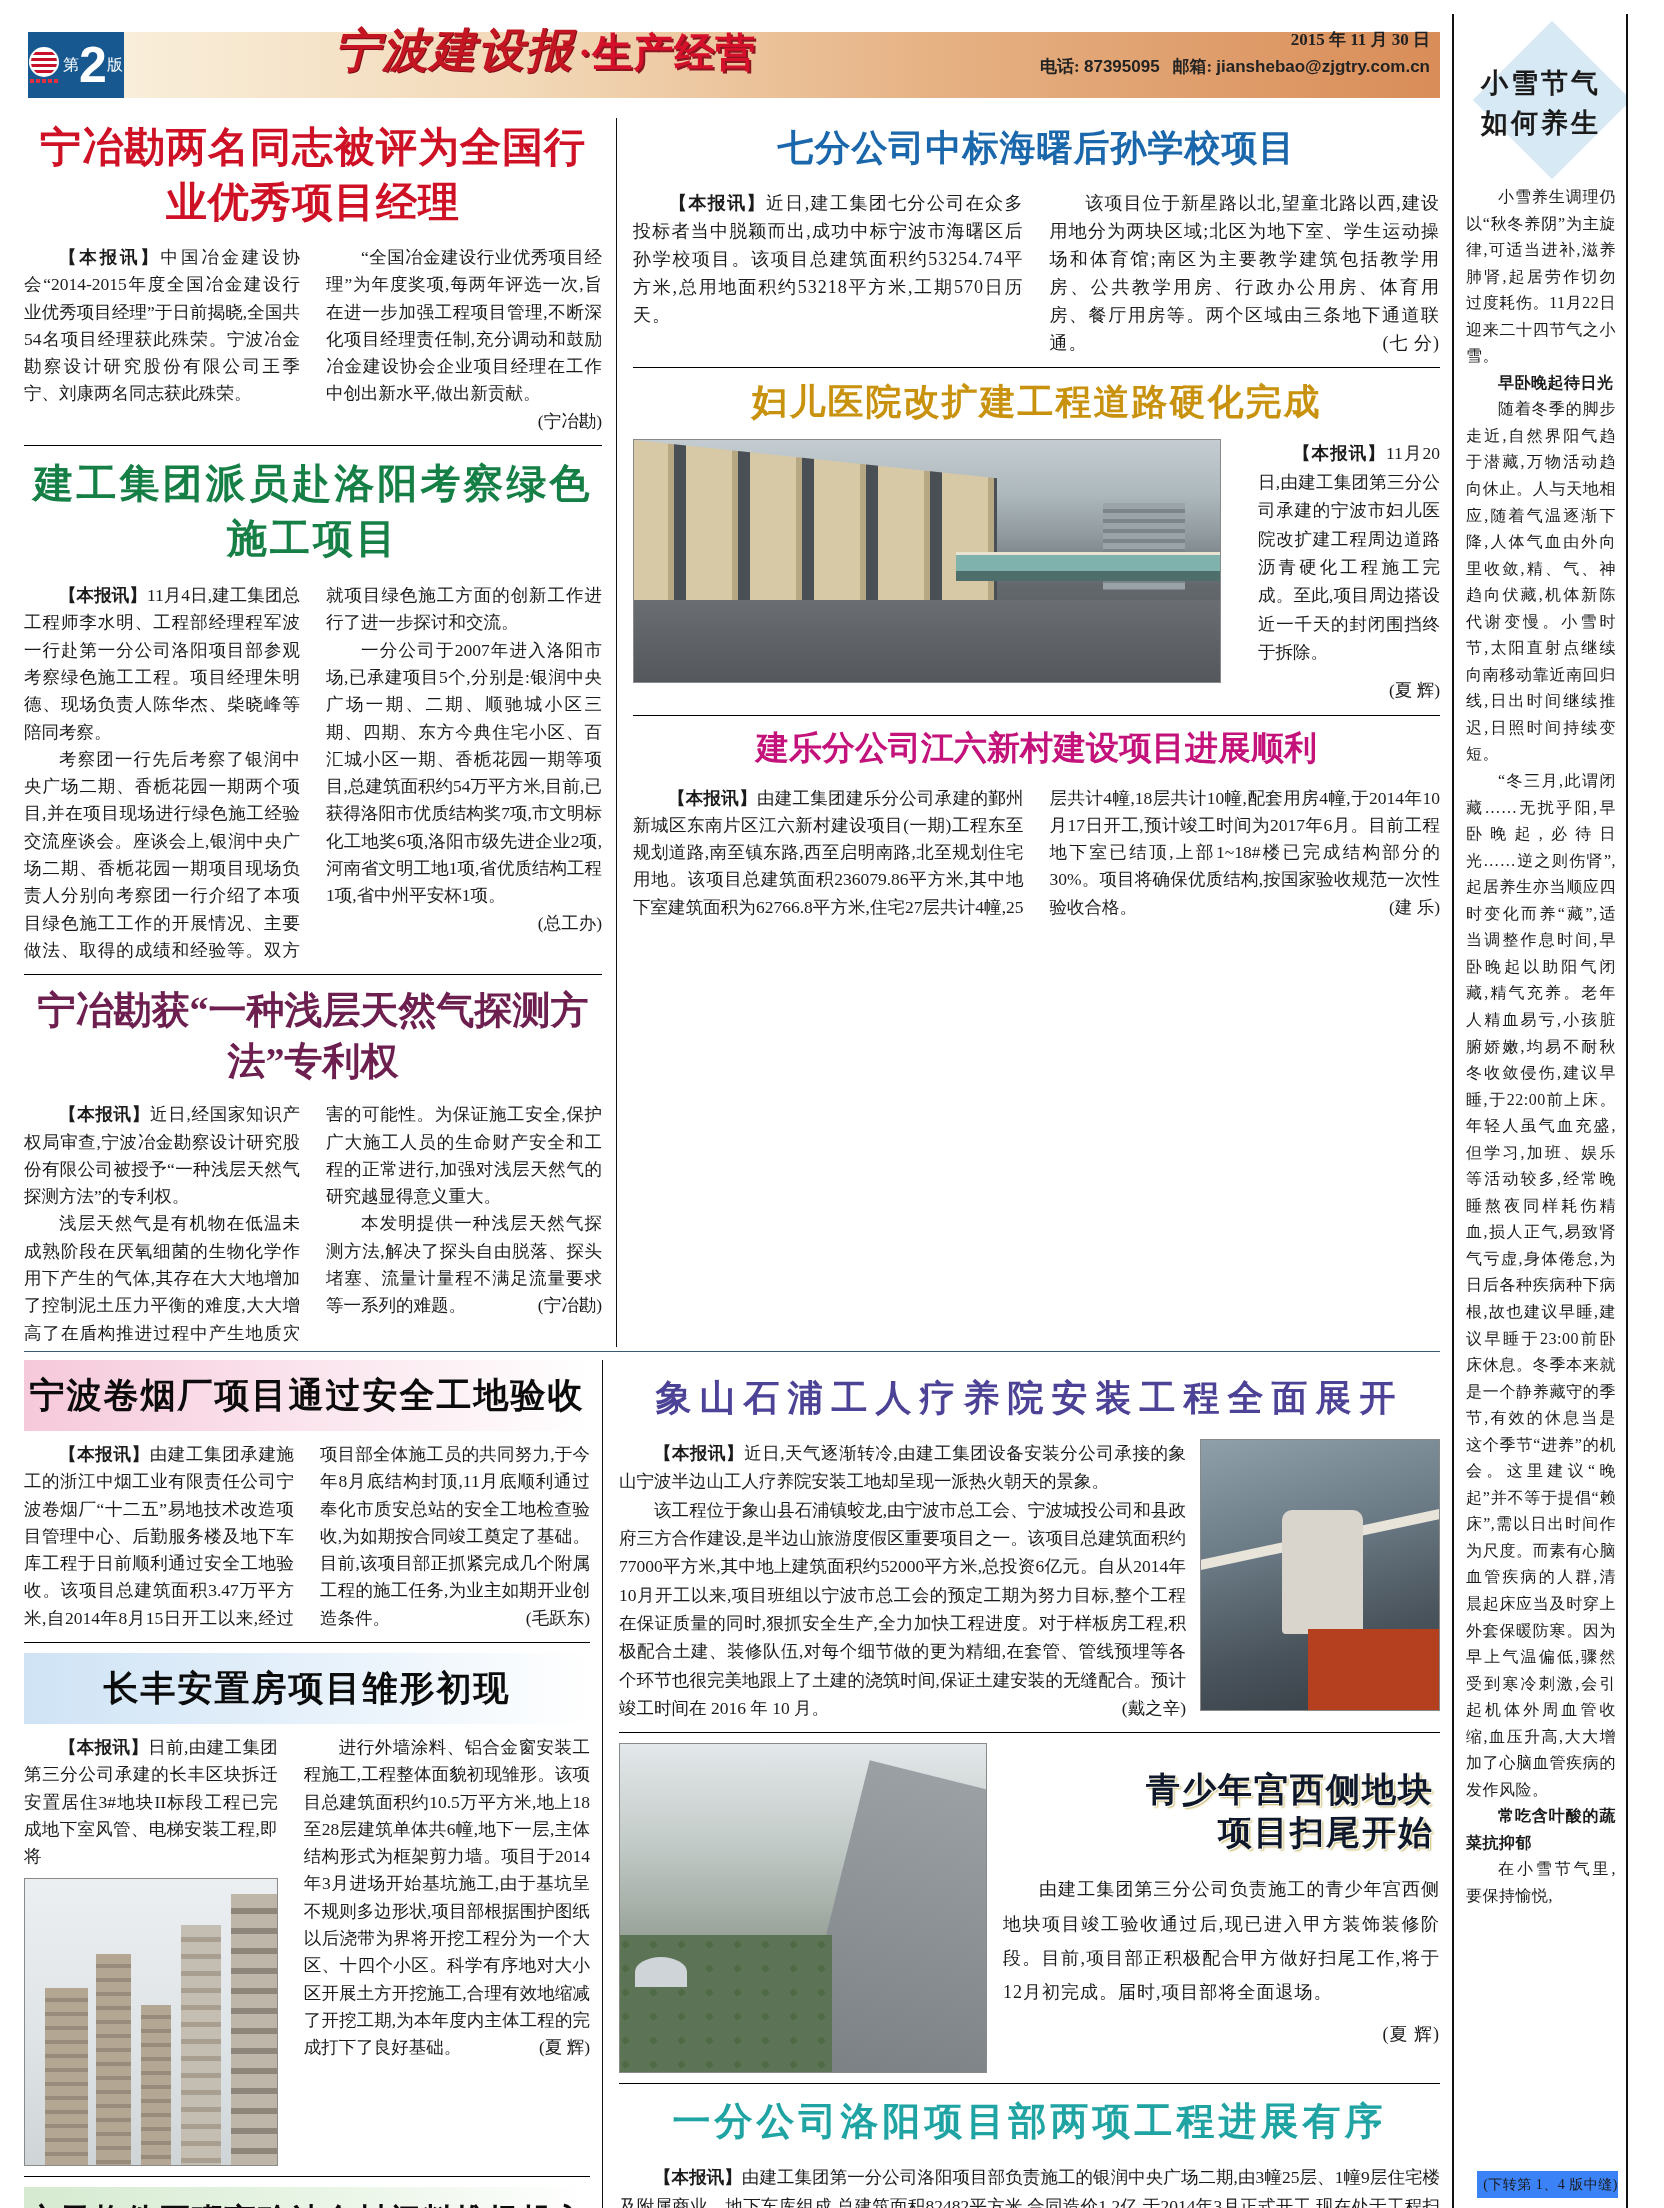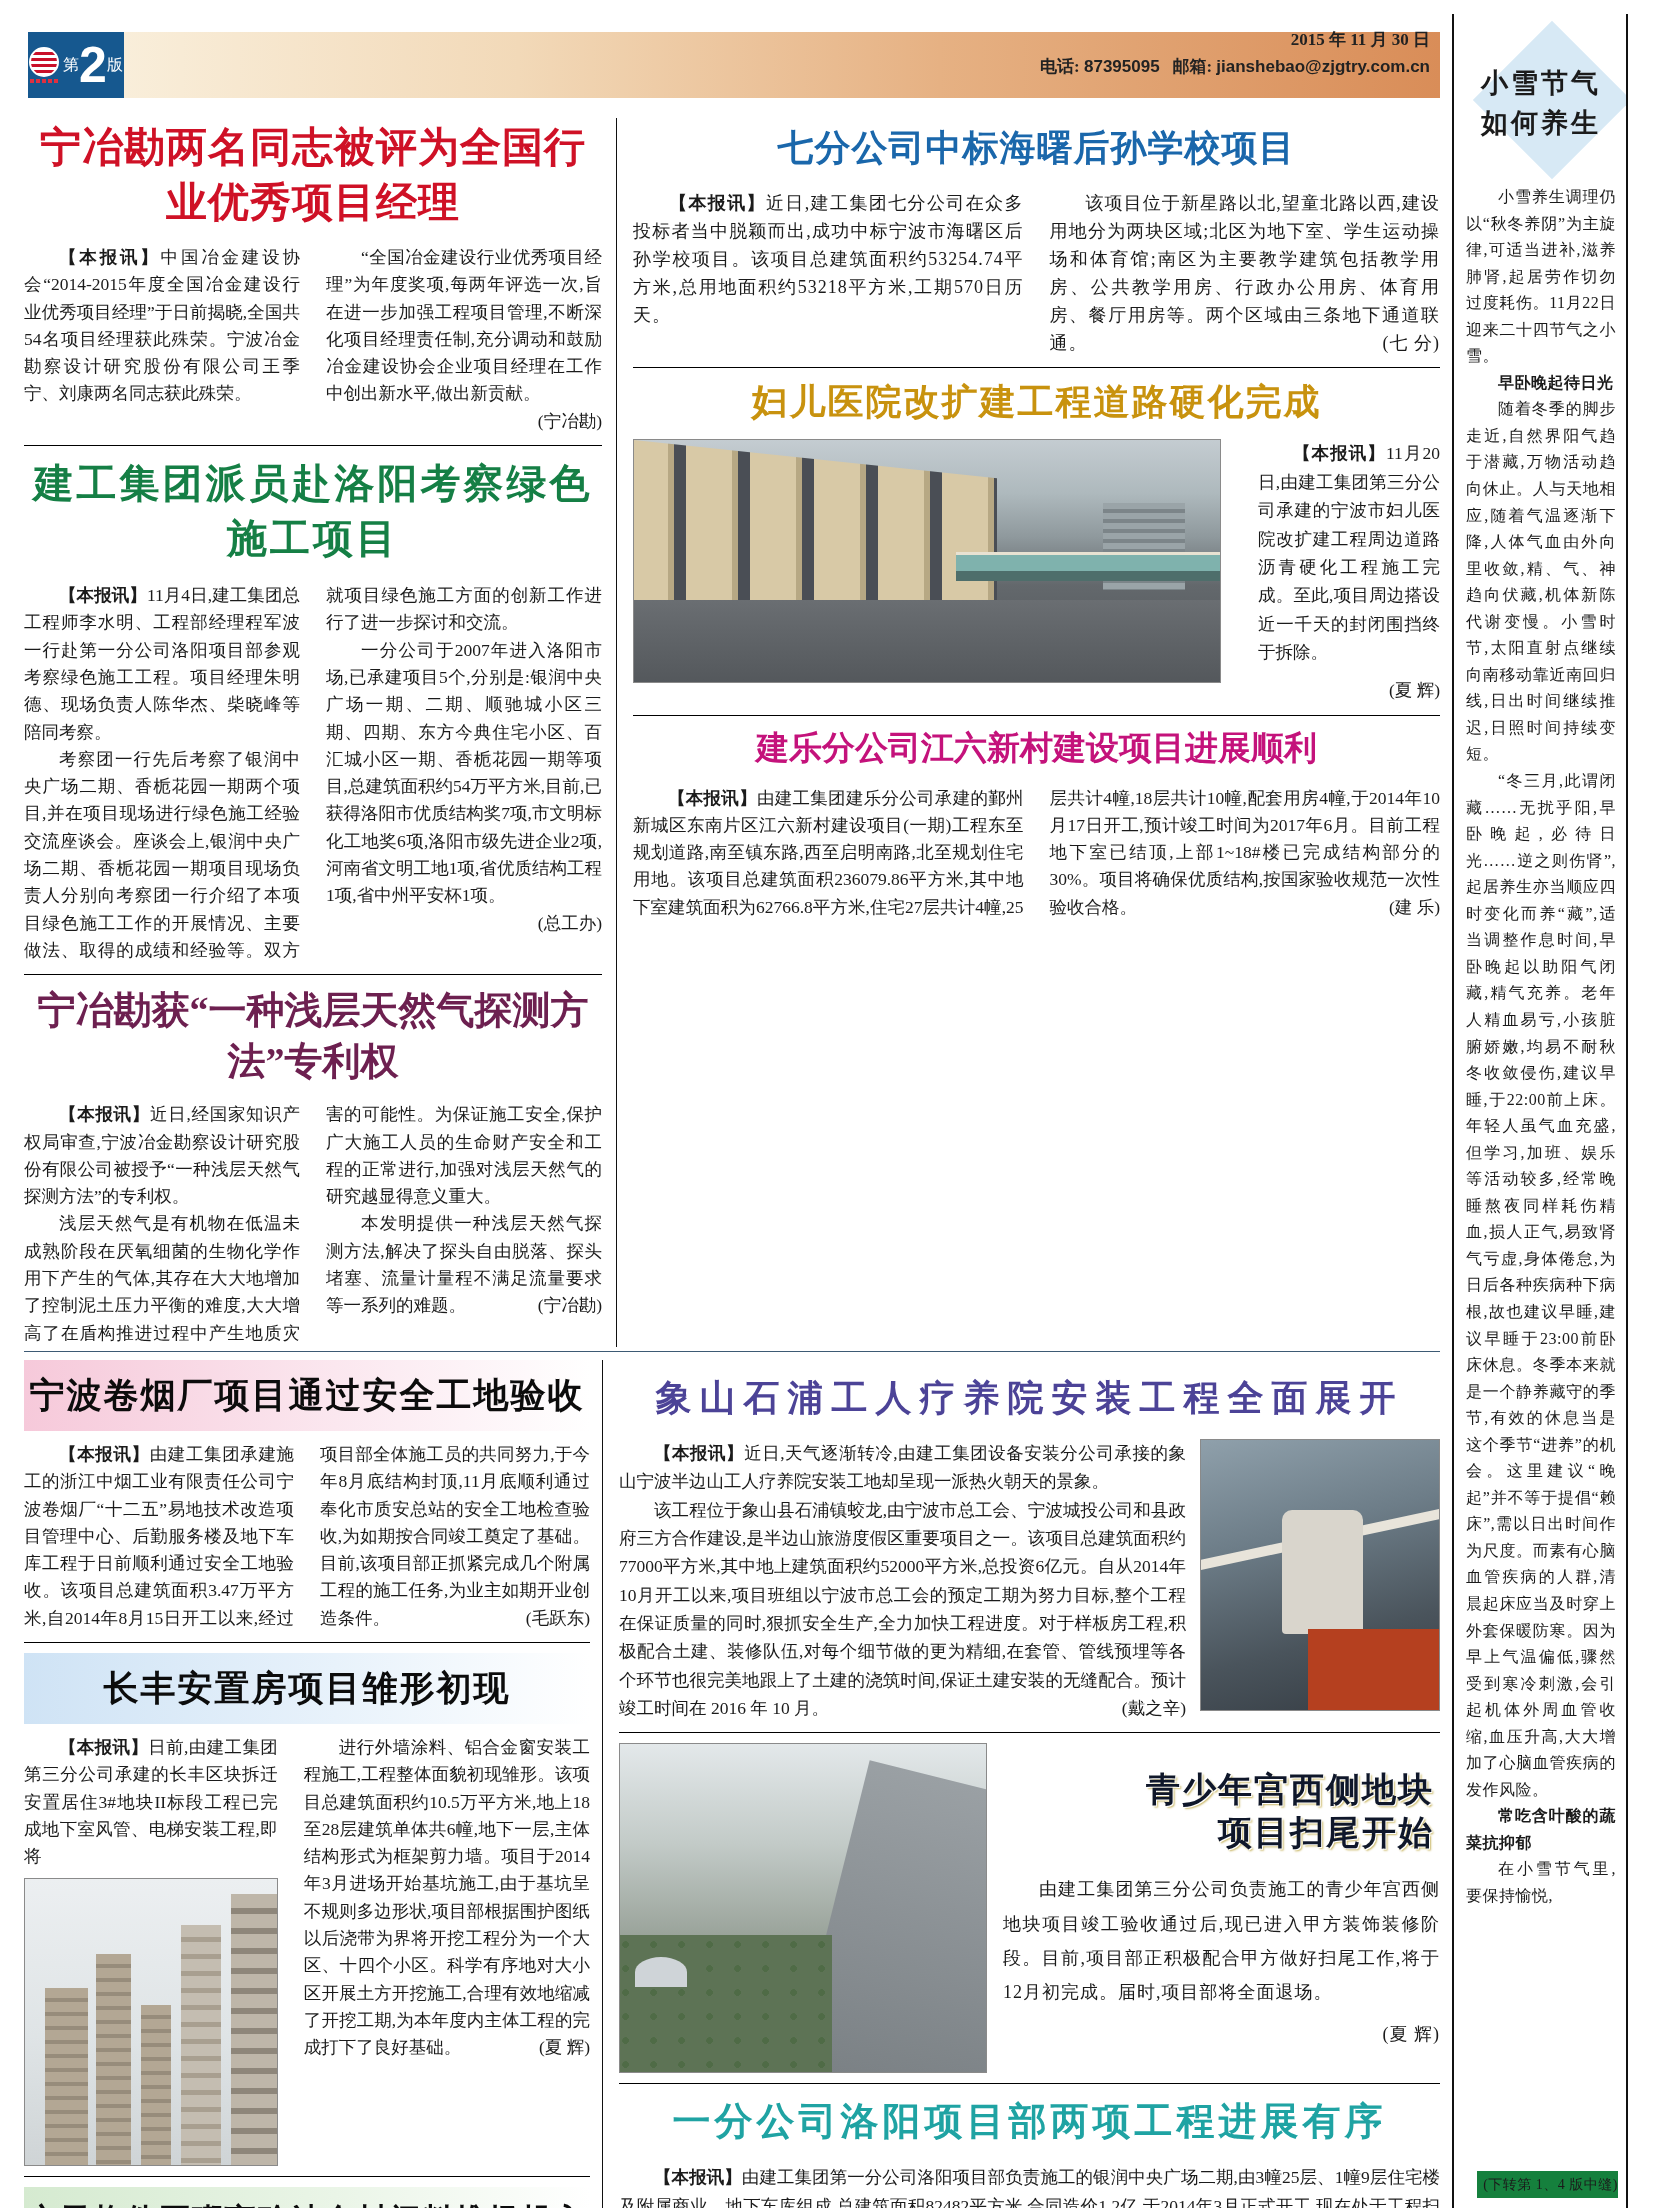--- a/index.html
+++ b/index.html
@@ -114,21 +114,21 @@
     background:linear-gradient(180deg,#9aa0a4,#7b8185); transform:rotate(14deg); }
   .ph-aerial .trees { position:absolute; left:0; bottom:0; width:58%; height:42%;
     background:radial-gradient(circle at 20% 40%, #4f6b46 12%, transparent 13%) 0 0/28px 24px repeat, #5d7355; }
   .ph-aerial .dome { position:absolute; left:4%; bottom:26%; width:52px; height:30px; border-radius:50% 50% 0 0; background:#cfd4d8; }
 
   
   .sb-titlewrap { position:relative; height:150px; display:flex; align-items:center; justify-content:center; margin-bottom:6px; }
   .sb-diamond { position:absolute; width:112px; height:112px; background:#d7e9f5; transform:rotate(45deg); top:16px; left:30px; }
   .sb-title { position:relative; font-size:27px; font-weight:bold; text-align:center; line-height:1.5; letter-spacing:3px; }
   .sb-sub { font-weight:bold; text-indent:2em; }
-  .sb-note { position:absolute; right:8px; bottom:10px; background:#15803d; font-size:14px; padding:2px 0 2px 6px; }
+  .sb-note { position:absolute; right:8px; bottom:10px; background:#3b82f6; font-size:14px; padding:2px 0 2px 6px; }
 </style>
 </head>
 <body>
 
 <div class="page">
   <div class="content">
 
     <div class="main">
 
       <div class="header">
@@ -143,20 +143,24 @@
                 <i></i>
               </div>
           </div>
           <div class="ed-text">
             <span class="sm">第</span>
             <span class="big">2</span>
             <span class="sm">版</span>
           </div>
         </div>
         <div class="band"></div>
+        <div class="masthead">
+          <span class="script">宁波建设报</span>
+          <span class="section">·生产经营</span>
+        </div>
         <div class="contact">
           <div>2015 年 11 月 30 日</div>
           <div>
             <span>电话:</span>
             <span class="em">87395095</span>&nbsp;&nbsp;
             <span>邮箱:</span>
             <span class="em">jianshebao@zjgtry.com.cn</span>
           </div>
         </div>
       </div>

